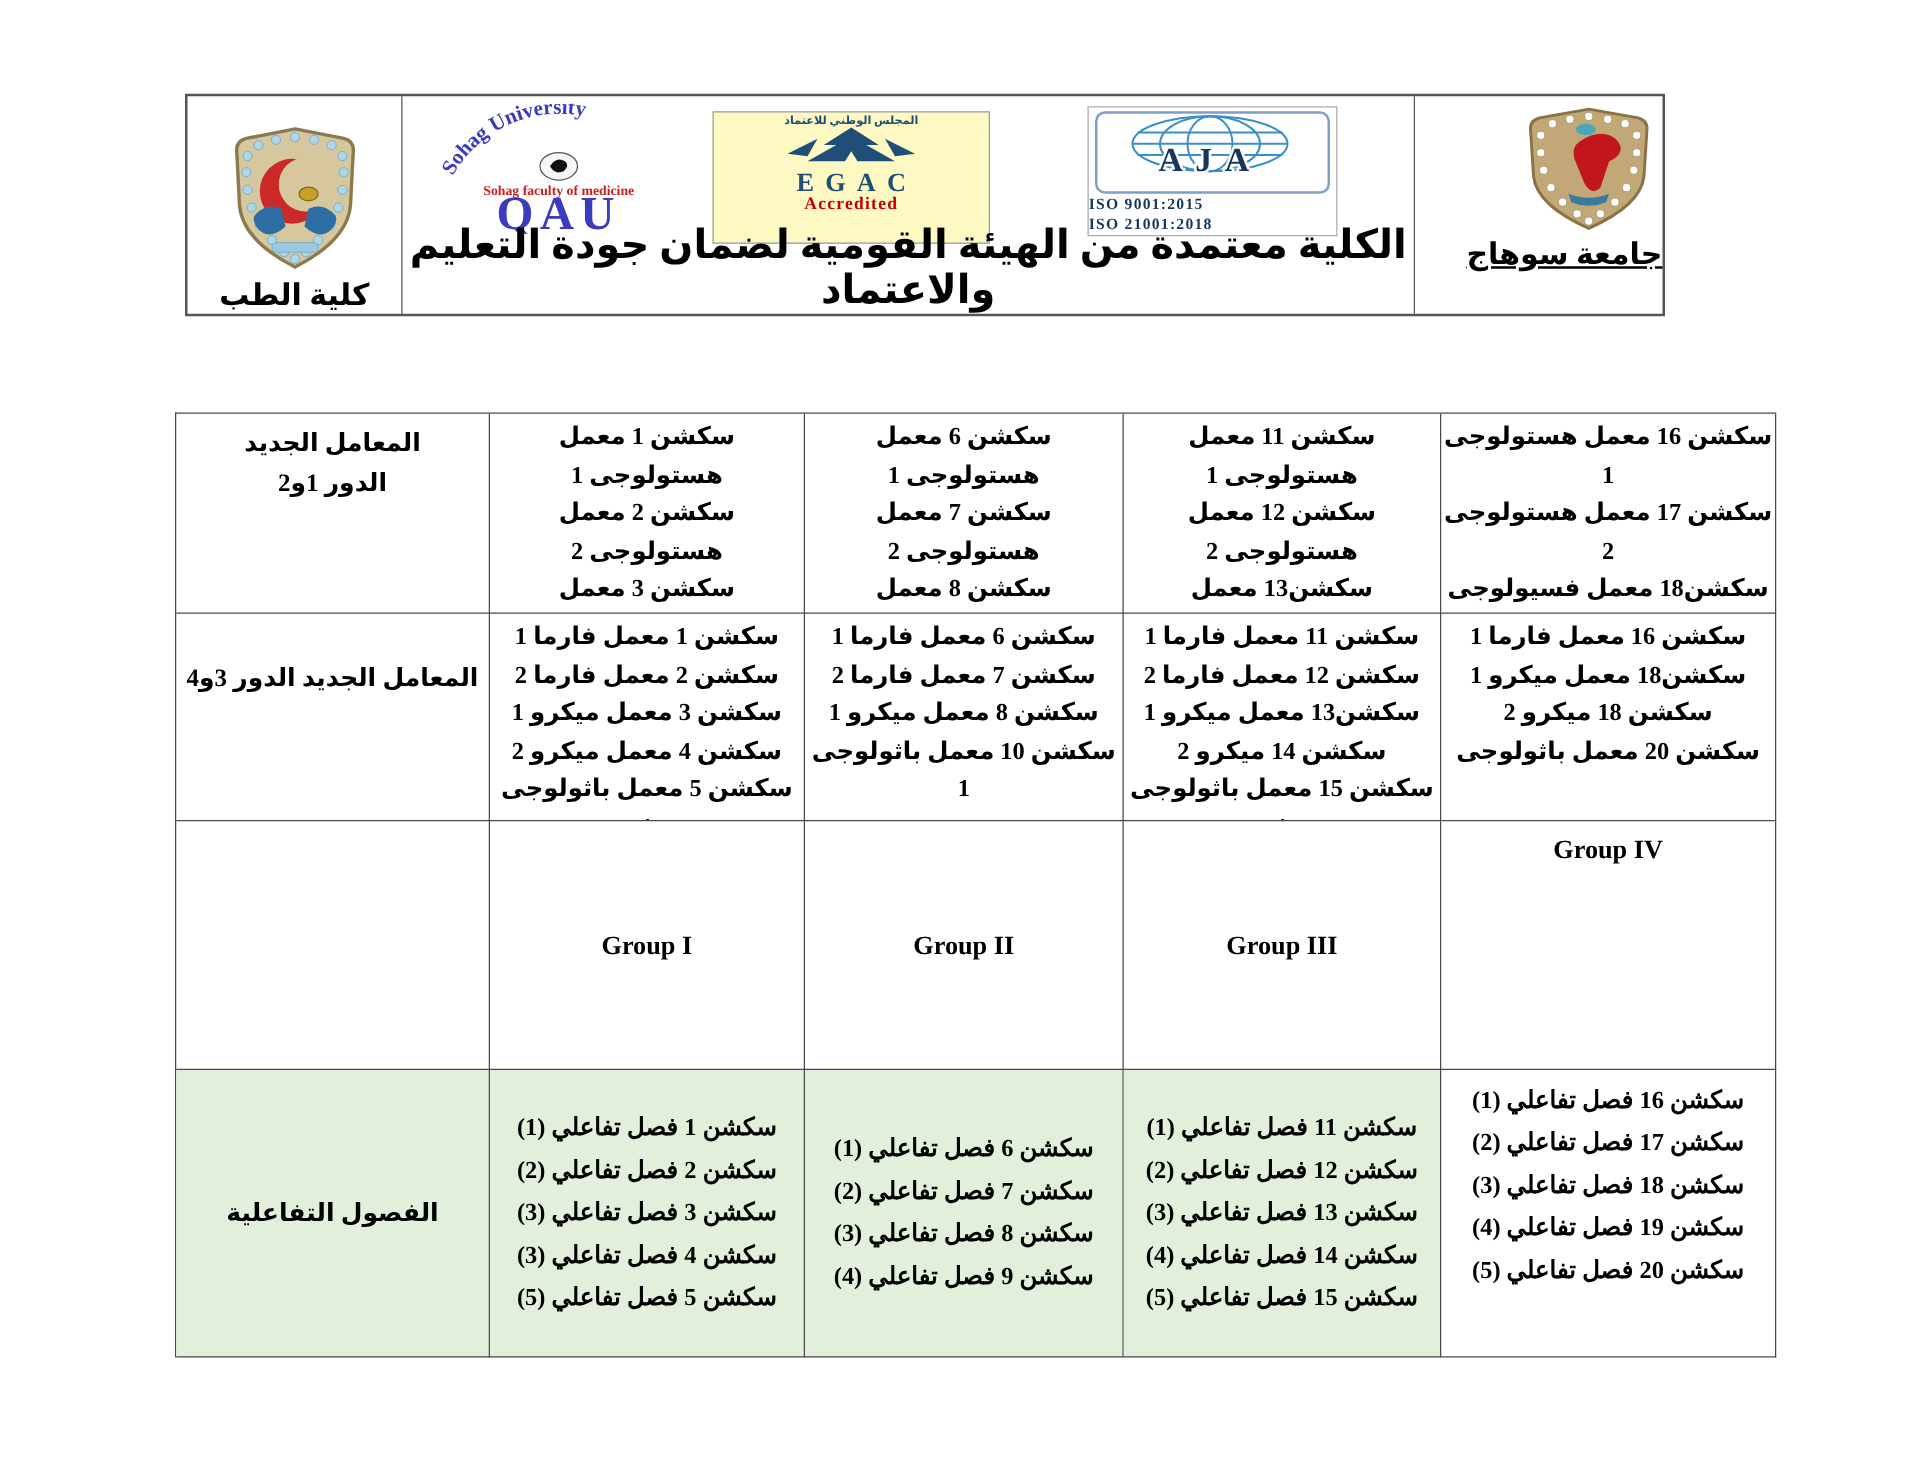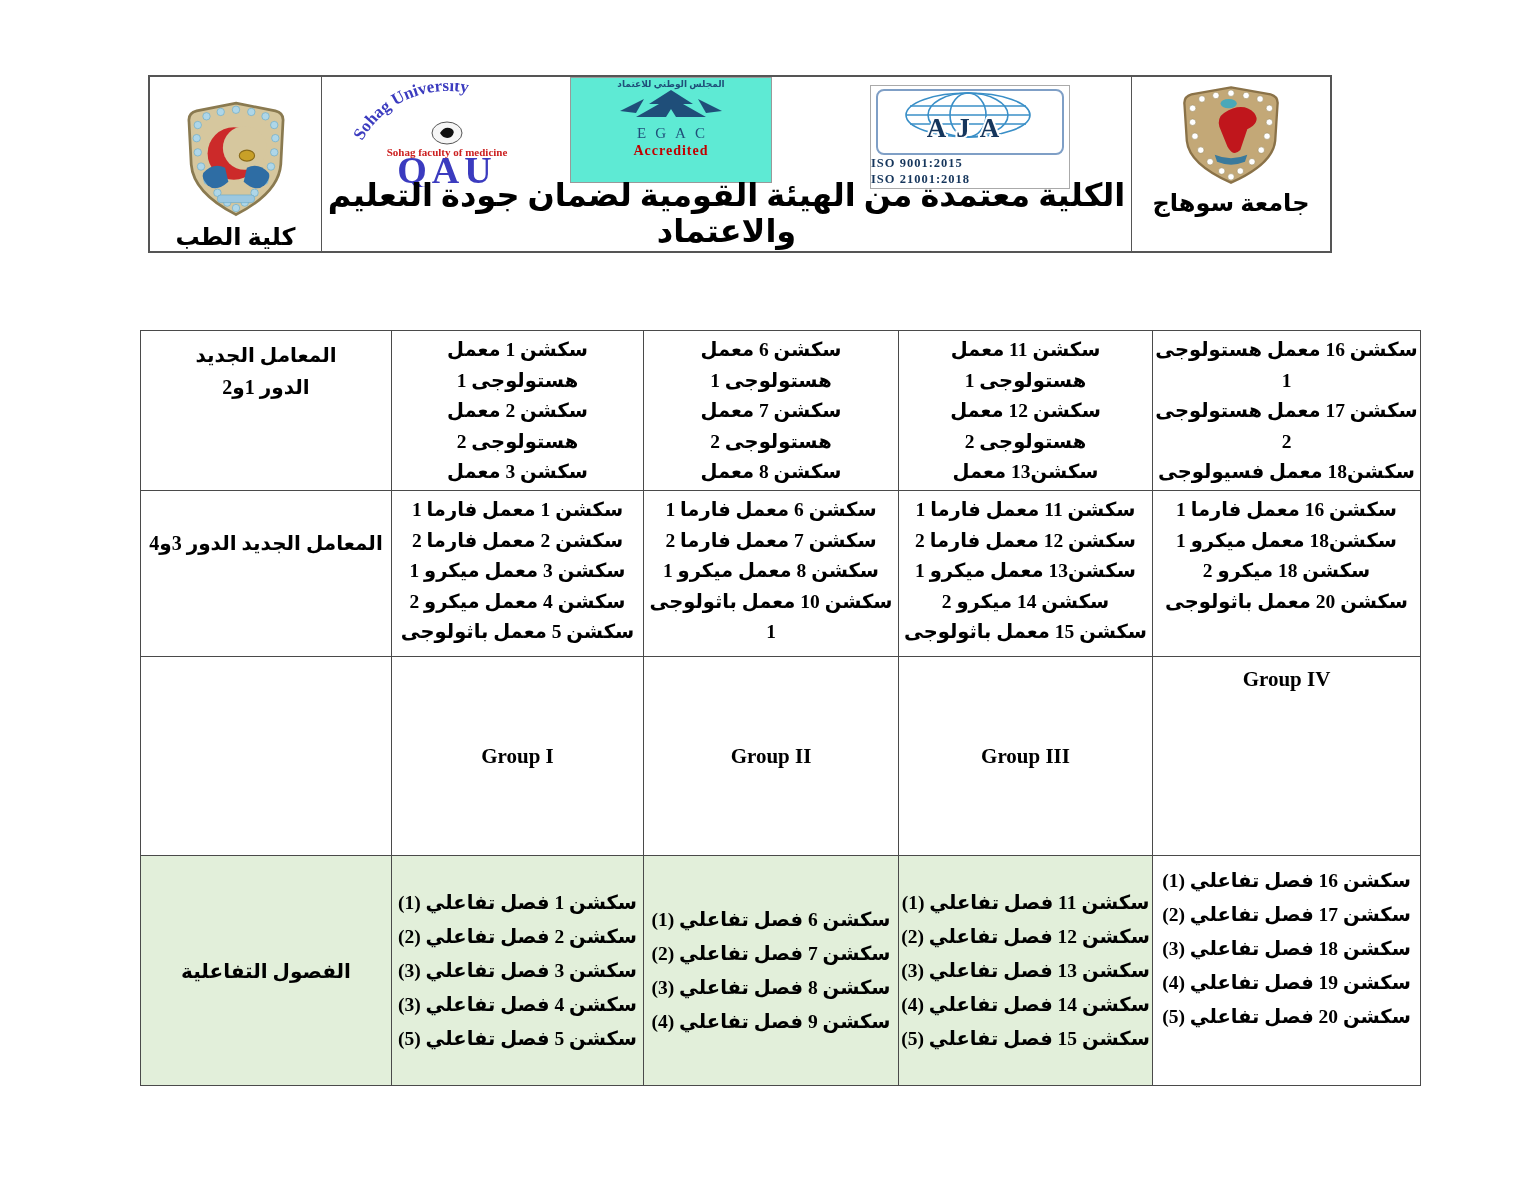--- a/index.html
+++ b/index.html
@@ -5,29 +5,29 @@
   html,body{margin:0;padding:0;background:#ffffff;}
   .page{position:relative;width:1536px;height:1187px;background:#ffffff;overflow:hidden;
         font-family:"Liberation Serif","DejaVu Serif","DejaVu Sans",serif;color:#000;}
 
   
   .header{position:absolute;left:148px;top:75px;width:1184px;height:178px;
           display:flex;border:2px solid #555;box-sizing:border-box;background:#fff;}
   .hcell{box-sizing:border-box;position:relative;}
   .hcell.faculty{width:172px;border-right:1px solid #555;display:flex;flex-direction:column;align-items:center;padding-top:24px;}
   .hcell.accreditation{width:810px;border-right:1px solid #555;}
-  .hcell.university{flex:1;display:flex;flex-direction:column;align-items:center;padding-top:8px;}
+  .hcell.university{flex:1;display:flex;flex-direction:column;align-items:flex-end;padding-top:8px;text-decoration:underline;}
   .hlabel{font-weight:bold;font-size:24px;margin-top:4px;}
 
   .logos{position:absolute;left:0;top:0;width:100%;height:112px;}
   .qau{position:absolute;left:18px;top:6px;}
-  .egac-frame{position:absolute;left:248px;top:0;width:202px;height:106px;border:1px solid #999;
-              background:#5eead4;text-align:center;box-sizing:border-box;overflow:hidden;}
+  .egac-frame{position:absolute;left:248px;top:12px;width:222px;height:106px;border:1px solid #999;
+              background:#fef9c3;text-align:center;box-sizing:border-box;overflow:hidden;}
   .egac-arabic{font-size:9px;line-height:10px;color:#1f4e79;font-weight:bold;margin-top:1px;}
-  .egac-name{font-size:15px;line-height:20px;font-weight:normal;color:#1f4e79;letter-spacing:9px;text-indent:9px;}
+  .egac-name{font-size:21px;line-height:20px;font-weight:bold;color:#1f4e79;letter-spacing:9px;text-indent:9px;}
   .egac-accr{font-size:14px;line-height:15px;font-weight:bold;color:#c00000;letter-spacing:1px;}
   .egac-line{font-size:10.5px;line-height:11.5px;font-weight:bold;color:#1f4e79;}
   .aja-frame{position:absolute;left:548px;top:8px;width:200px;height:104px;border:1px solid #aaa;
              background:#fff;text-align:left;box-sizing:border-box;}
   .aja-globe-box{margin:3px auto 0;width:184px;height:62px;border:2px solid #7f9fc6;border-radius:8px;position:relative;overflow:hidden;}
   .aja-line{font-size:12.5px;line-height:16px;font-weight:bold;color:#16365c;letter-spacing:1px;}
   .caption{position:absolute;left:0;bottom:2px;width:100%;text-align:center;font-weight:bold;
            font-size:32px;line-height:36px;}
 
   
@@ -35,21 +35,21 @@
               grid-template-columns:251px 252px 255px 254px 268px;
               grid-template-rows:160px 166px 199px 230px;
               border-top:1px solid #4a4a4a;border-left:1px solid #4a4a4a;box-sizing:content-box;}
   .cell{border-right:1px solid #4a4a4a;border-bottom:1px solid #4a4a4a;box-sizing:border-box;
         font-weight:bold;overflow:hidden;}
   .cell.green{background:#e2efda;}
   .row-title{text-align:center;font-size:20px;line-height:32px;padding-top:8px;}
   .cell.r2 .row-title{padding-top:36px;}
   .items{list-style:none;margin:0;padding:4px 2px 0;text-align:center;font-size:19.5px;line-height:30.5px;}
   .cell.classes{display:flex;flex-direction:column;justify-content:center;}
-  .cell.classes .items{padding:0 2px;line-height:26px;}
+  .cell.classes .items{padding:0 2px;line-height:26px;font-family:Liberation Serif, serif;}
   .cell.classes .items li{margin:8px 0;}
   .cell.classes.top-align{justify-content:flex-start;padding-top:4px;}
   .cell.rowhead.classes{justify-content:center;}
   .gcell{display:flex;align-items:center;justify-content:center;font-size:21px;}
   .gcell.top{align-items:flex-start;padding-top:10px;}
 </style>
 </head>
 <body>
 
 <div class="page">

